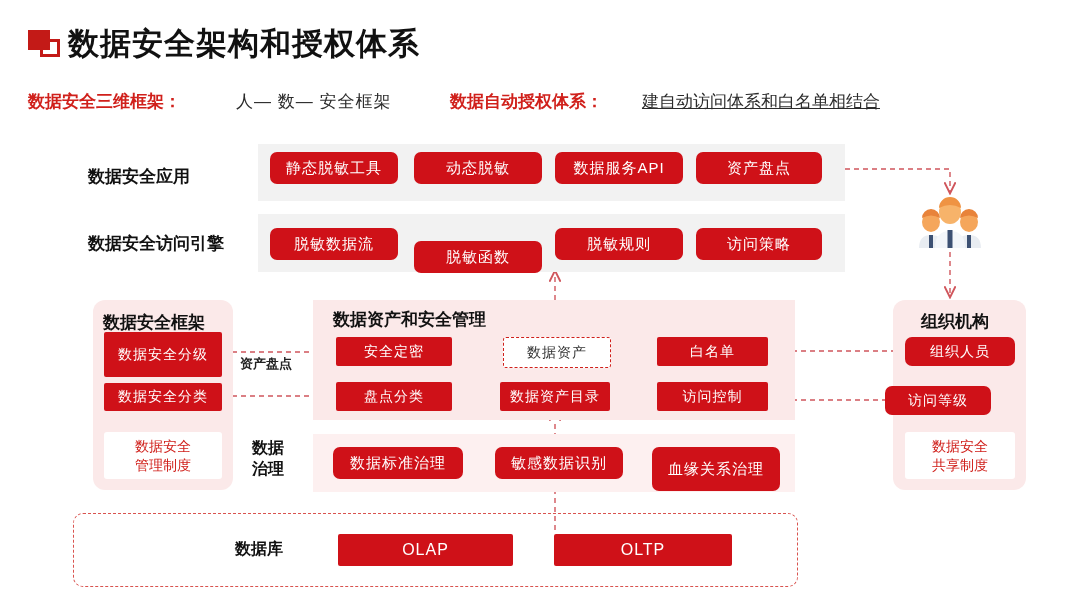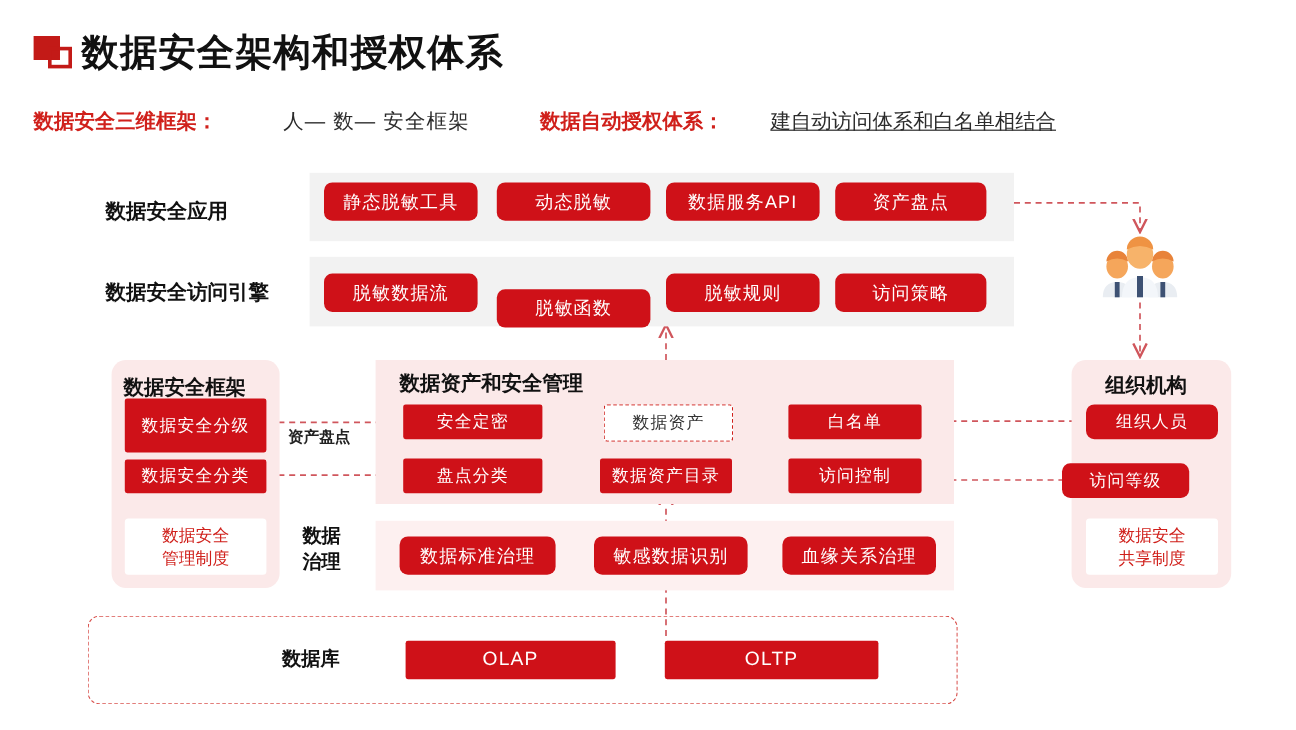--- a/index.html
+++ b/index.html
@@ -174,21 +174,21 @@
   <div class="rbox sq" style="left:657px;top:337px;width:111px;height:29px;font-size:14px;">白名单</div>
   <div class="rbox sq" style="left:657px;top:382px;width:111px;height:29px;font-size:14px;">访问控制</div>
 
   <div class="panel soft" style="left:313px;top:434px;width:482px;height:58px;"></div>
   <div class="rowlabel" style="left:252px;top:438px;line-height:1.3;font-size:16px;">
     <div>数据</div>
     <div>治理</div>
   </div>
   <div class="rbox round" style="left:333px;top:447px;width:130px;height:32px;">数据标准治理</div>
   <div class="rbox round" style="left:495px;top:447px;width:128px;height:32px;">敏感数据识别</div>
-  <div class="rbox round" style="left:652px;top:447px;width:128px;height:32px;">血缘关系治理</div>
+  <div class="rbox round" style="left:652px;top:447px;width:128px;height:44px;">血缘关系治理</div>
 
   <div class="panel rounded" style="left:893px;top:300px;width:133px;height:190px;"></div>
   <div class="paneltitle" style="left:921px;top:310px;">组织机构</div>
   <div class="rbox round" style="left:905px;top:337px;width:110px;height:29px;font-size:14px;">组织人员</div>
   <div class="rbox round" style="left:885px;top:386px;width:106px;height:29px;font-size:14px;">访问等级</div>
   <div class="wbox" style="left:905px;top:432px;width:110px;height:47px;">
     <span>数据安全</span>
     <span>共享制度</span>
   </div>
 

